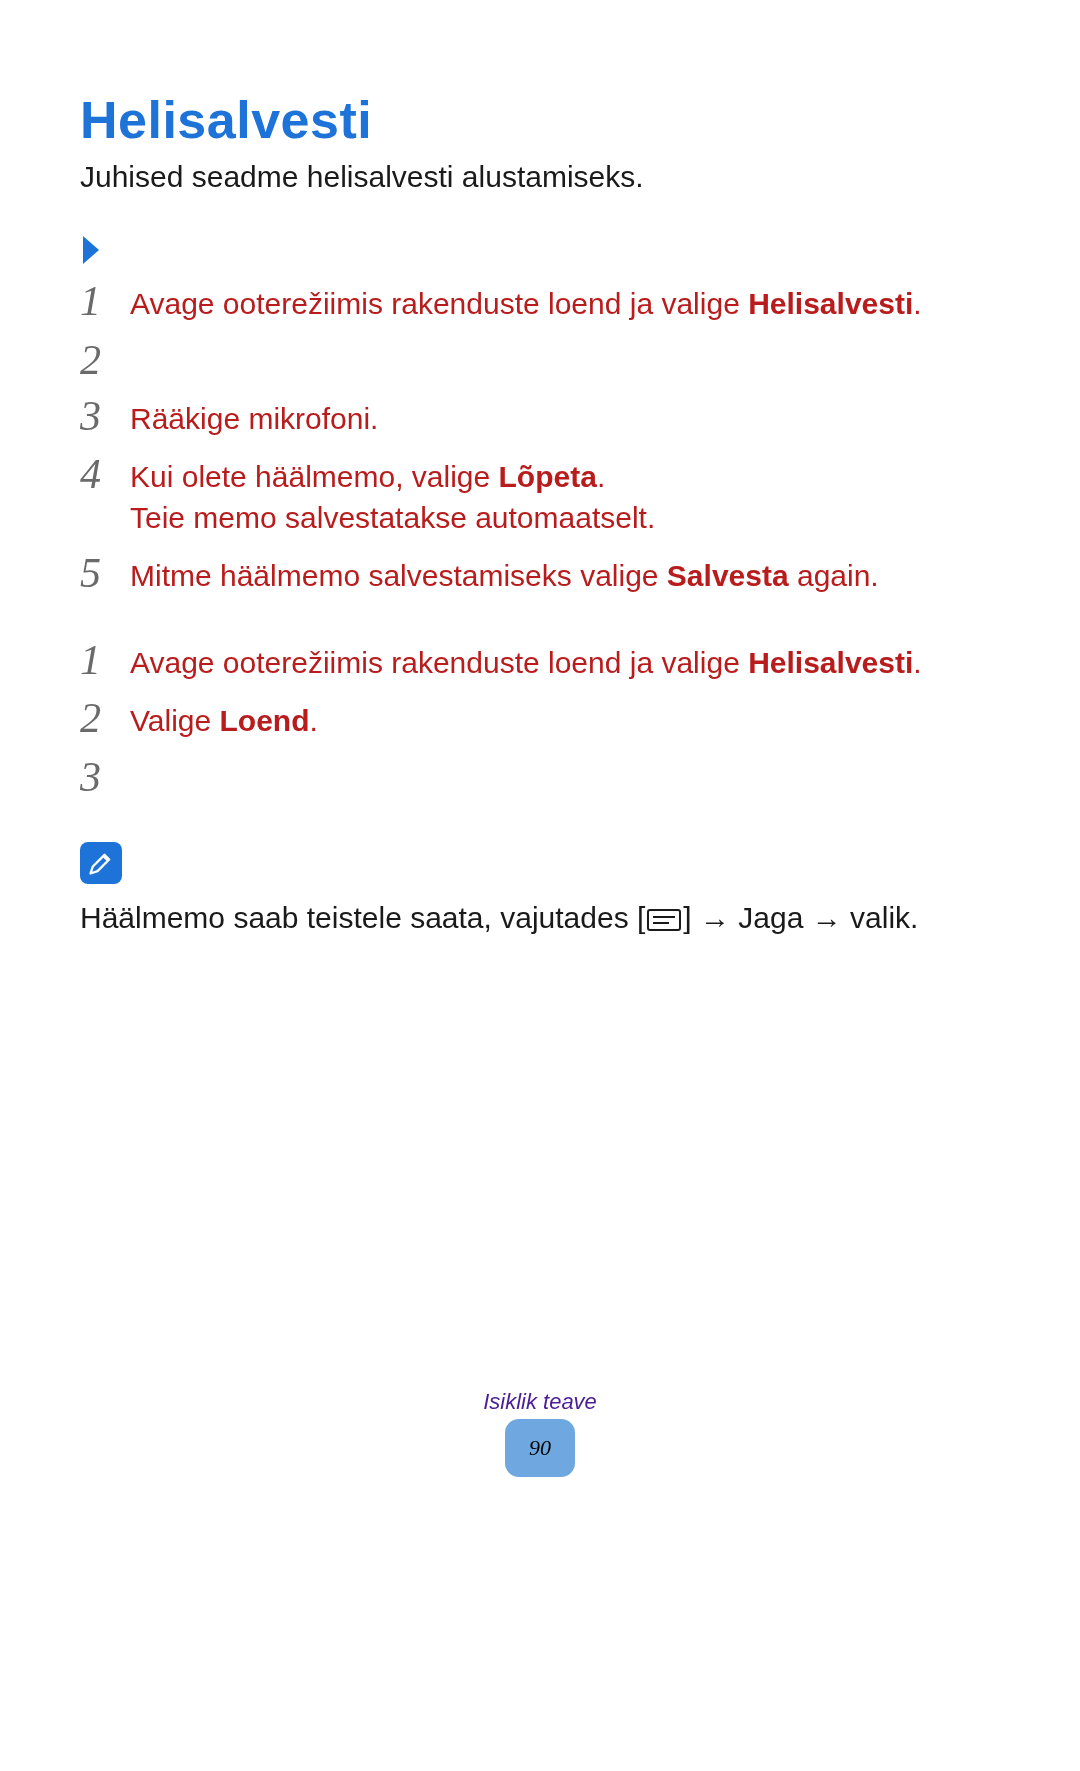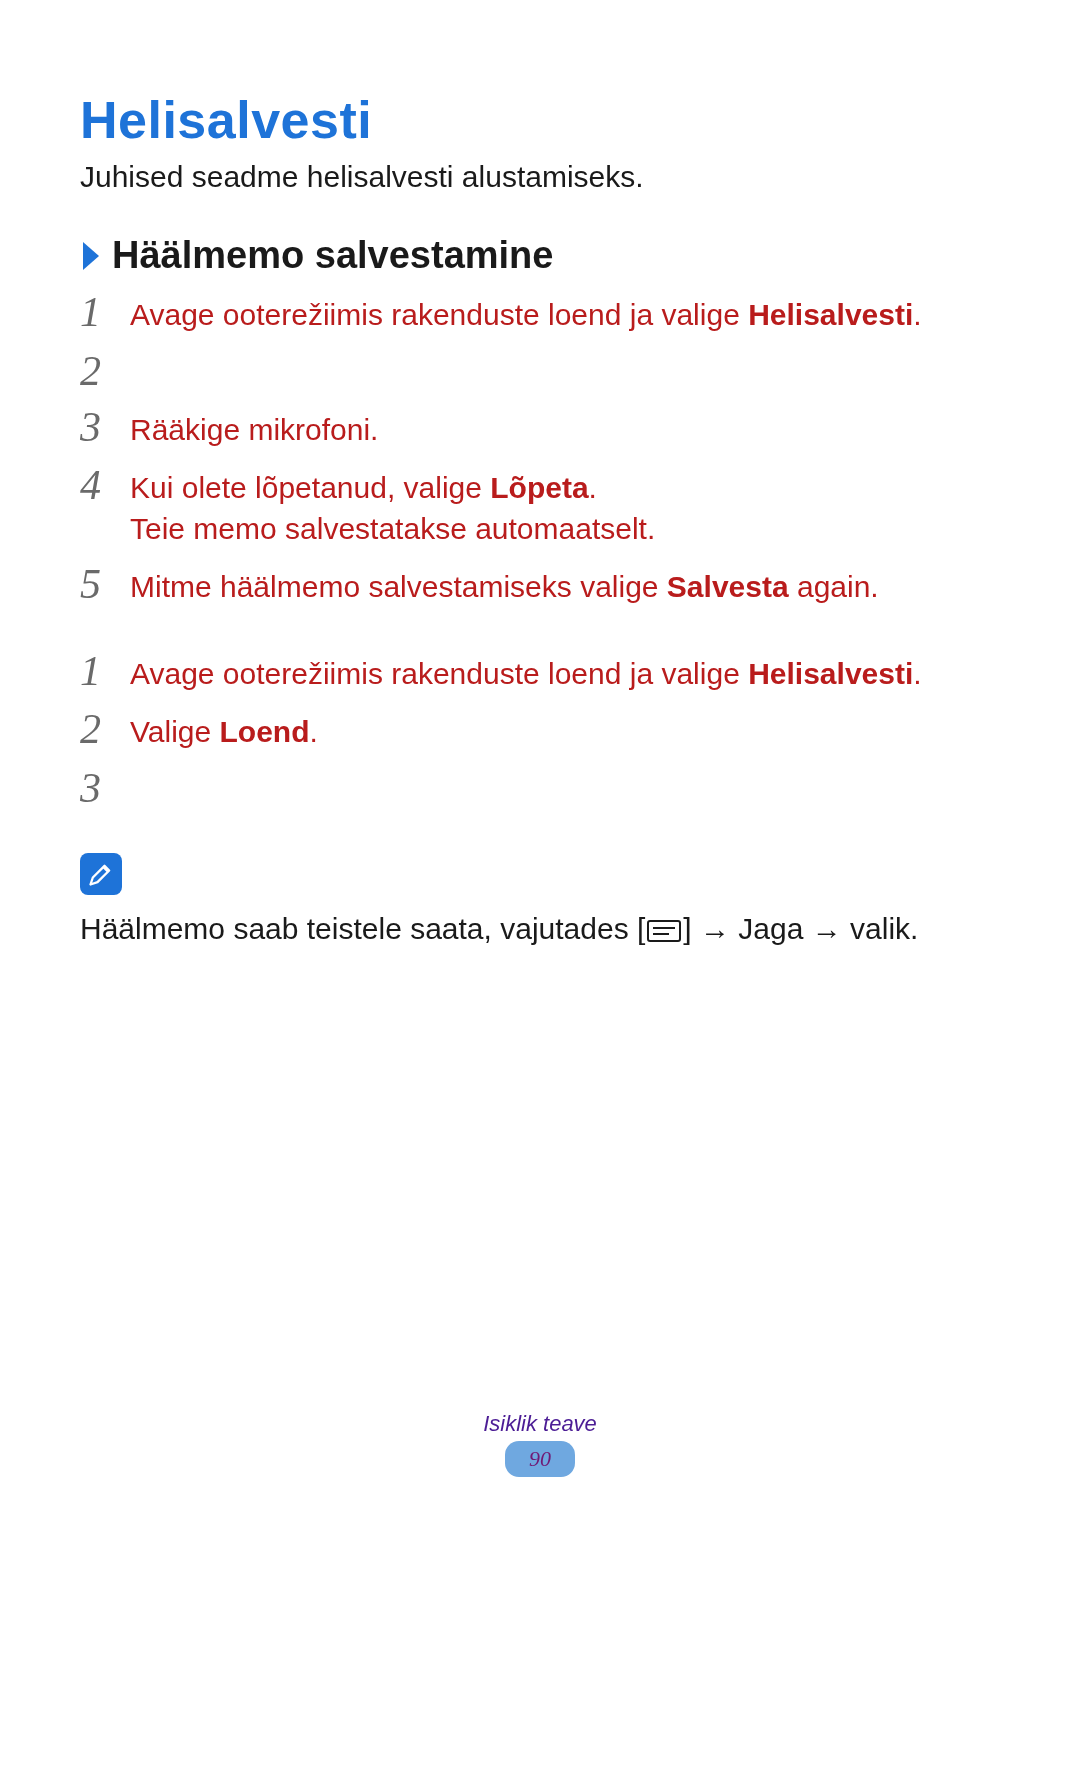--- a/index.html
+++ b/index.html
@@ -128,65 +128,64 @@
   .footer-label {
     font-style: italic;
     font-size: 22px;
     color: #4c1d95;
     display: block;
     margin-bottom: 4px;
   }
   .page-num-badge {
     display: inline-block;
     min-width: 50px;
-    padding: 5px 10px;
+    padding: 16px 10px;
     border-radius: 14px;
     background: #6fa8e0;
-    color: #701a75;
+    color: #000000;
     font-style: italic;
     font-size: 22px;
     font-family: Georgia, "Times New Roman", serif;
   }
 </style>
 </head>
 <body>
 
 <div class="page">
 
   <h1 class="title">Helisalvesti</h1>
 
   <p class="intro">Juhised seadme helisalvesti alustamiseks.</p>
 
   <h2 class="sub-heading">
     <span class="chevron">
       <svg viewBox="0 0 20 32">
           <polygon points="2,2 18,16 2,30" fill="#1e73d8"></polygon>
         </svg>
     </span>
-    <span>Häälmemo salvestamine</span>
   </h2>
 
   <ol class="steps">
     <li>
       <span class="step-num">1</span>
       <span class="step-body">
         <span>Avage ooterežiimis rakenduste loend ja valige </span><span class="bold">Helisalvesti</span><span>.</span>
       </span>
     </li>
     <li>
       <span class="step-num">2</span>
     </li>
     <li>
       <span class="step-num">3</span>
       <span class="step-body">Rääkige mikrofoni.</span>
     </li>
     <li>
       <span class="step-num">4</span>
       <span class="step-body">
-        <span>Kui olete lõpetanud, valige </span><span class="bold">Lõpeta</span><span>.</span><br>
+        <span>Kui olete häälmemo, valige </span><span class="bold">Lõpeta</span><span>.</span><br>
         <span>Teie memo salvestatakse automaatselt.</span>
       </span>
     </li>
     <li>
       <span class="step-num">5</span>
       <span class="step-body">
         <span>Mitme häälmemo salvestamiseks valige </span><span class="bold">Salvesta</span><span> again.</span>
       </span>
     </li>
   </ol>

